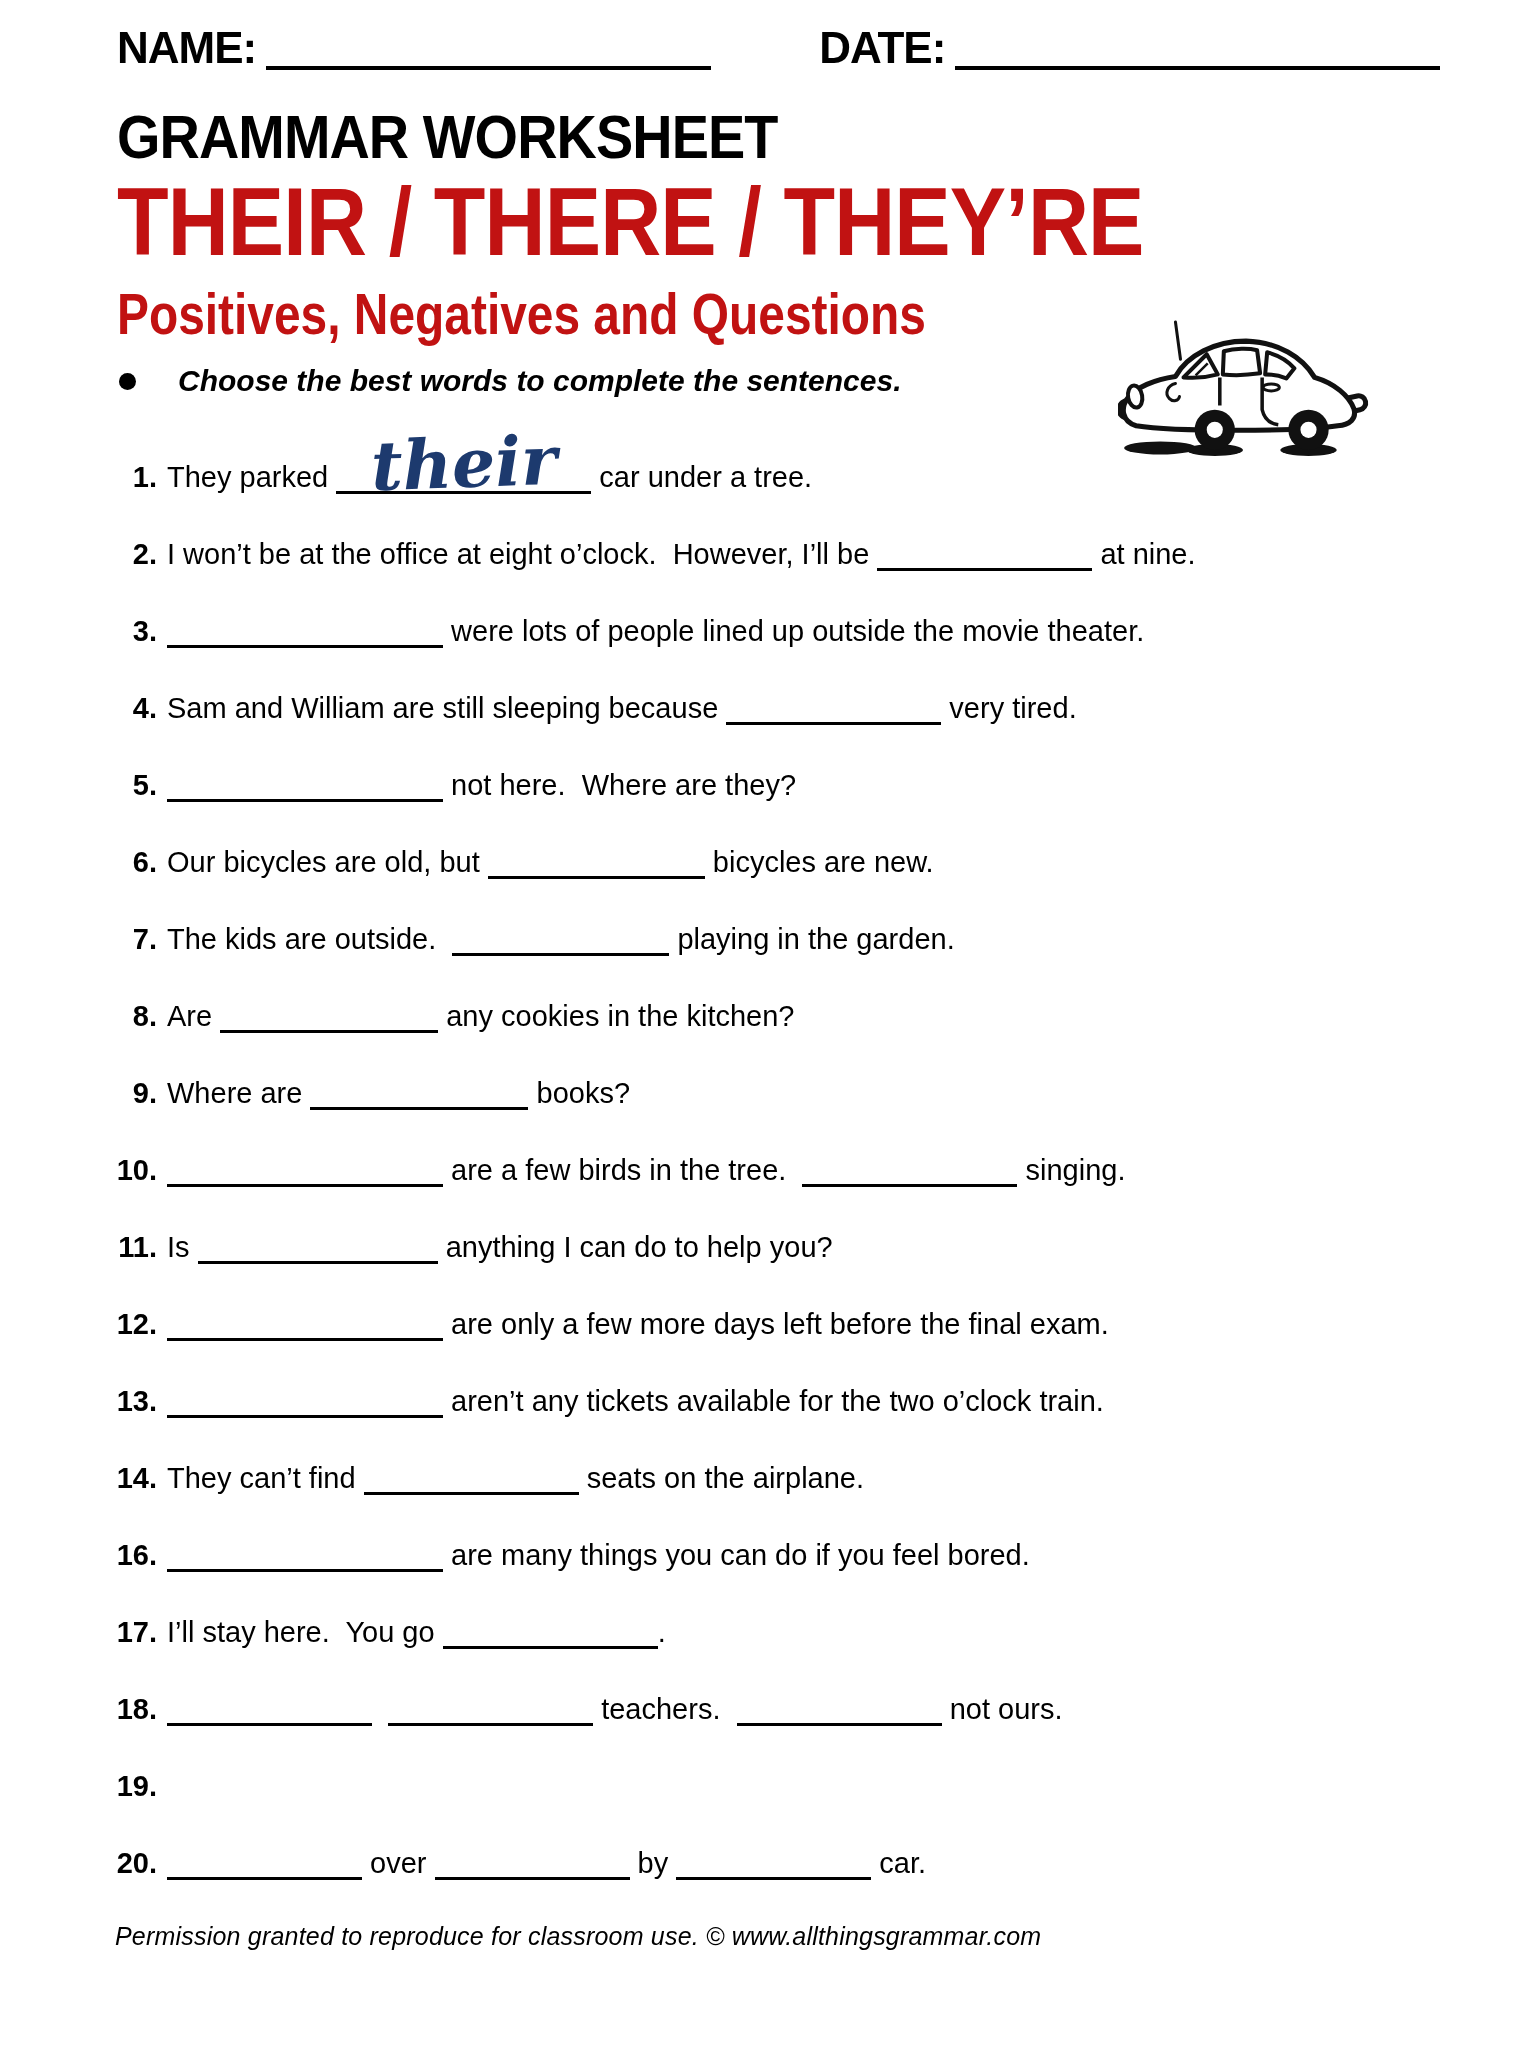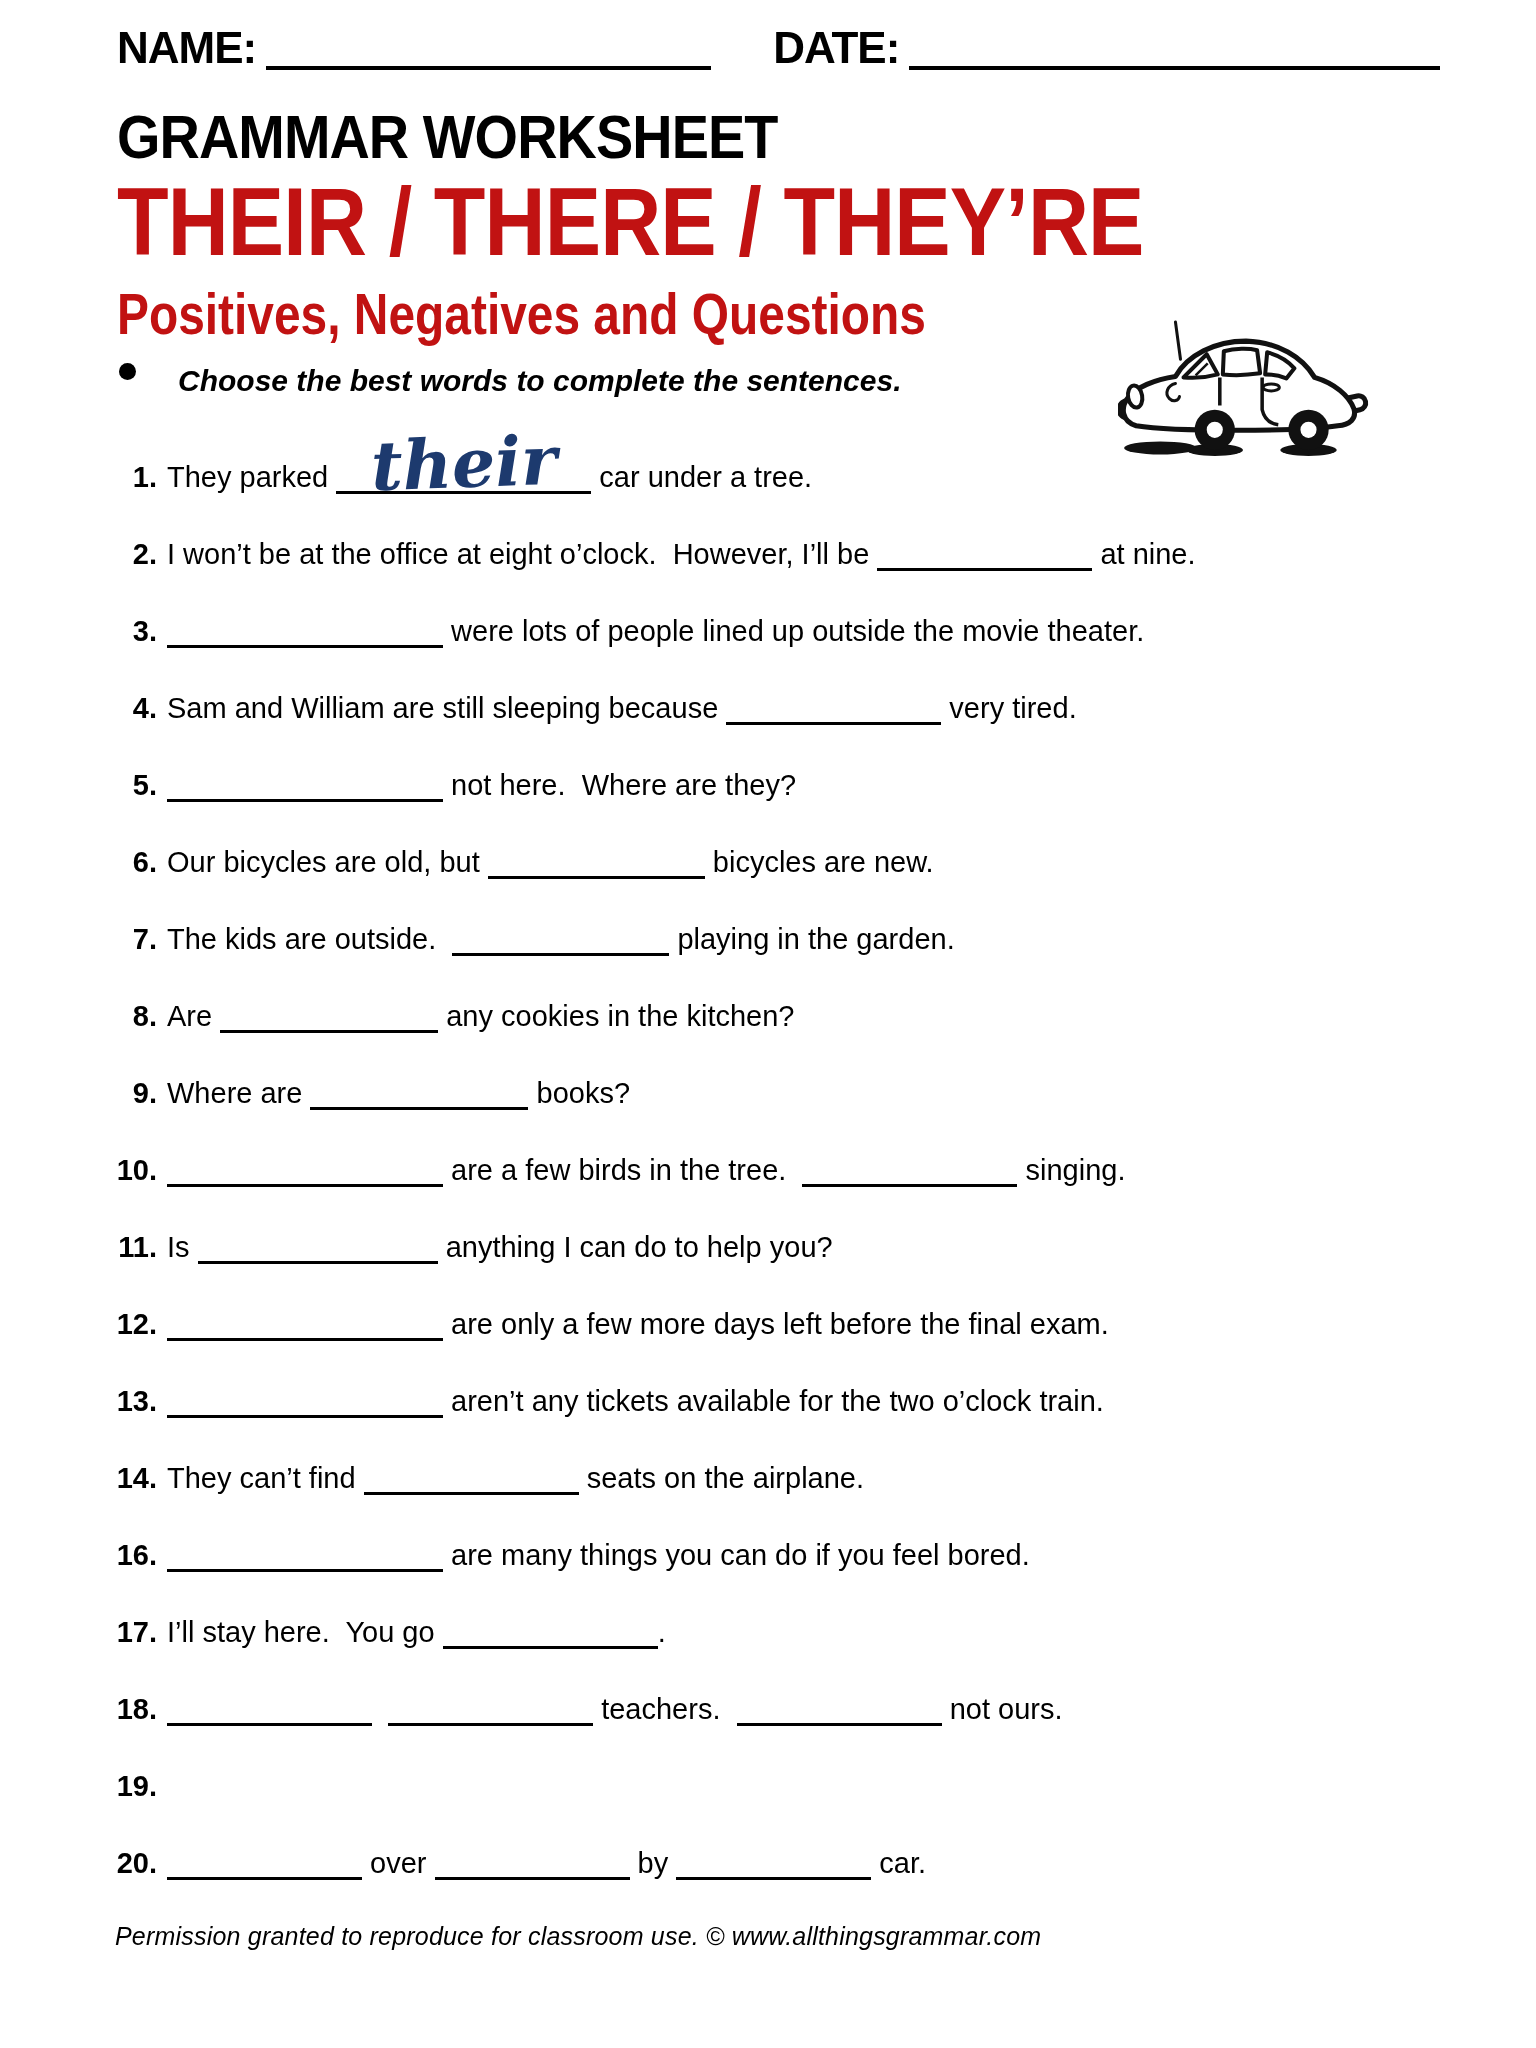--- a/index.html
+++ b/index.html
@@ -7,40 +7,40 @@
     position:relative; width:1536px; height:2048px; margin:0 auto;
     background:#ffffff; color:#000;
     font-family:"Liberation Sans", sans-serif;
     overflow:hidden;
   }
   
   .topline { display:flex; align-items:flex-end; padding:26px 96px 0 117px; }
   .top-label { font-size:44px; font-weight:bold; line-height:1; letter-spacing:-1px; white-space:nowrap;text-align:center; }
   .fill-line { border-bottom:4px solid #000; height:10px; flex:none; }
   .name-line { width:445px; margin-left:10px; }
-  .date-label { margin-left:62px; }
+  .date-label { margin-left:108px; }
   .date-line { flex:1; margin-left:10px; }
 
   
   .kicker {
     margin:36px 0 0 117px; font-size:62px; font-weight:bold; line-height:1;
     letter-spacing:-1px; white-space:nowrap;
     transform:scaleX(0.90); transform-origin:left center;
   }
   .main-title {
     margin:6px 0 0 117px; font-size:96px; font-weight:bold; line-height:1;
     letter-spacing:-1px; white-space:nowrap; color:var(--red,#c11212);
     transform:scaleX(0.88); transform-origin:left center;
   }
   .subtitle {
     margin:16px 0 0 117px; font-size:57px; font-weight:bold; line-height:1;
     white-space:nowrap; color:var(--red,#c11212);
     transform:scaleX(0.84); transform-origin:left center;
   }
-  .instruction-row { display:flex; align-items:flex-start; margin:20px 0 0 119px; }
+  .instruction-row { display:flex; align-items:center; margin:20px 0 0 119px; }
   .bullet { width:17px; height:17px; border-radius:50%; background:#000; margin-right:42px; flex:none; }
   .instruction { font-size:30px; font-weight:bold; font-style:italic; line-height:1.2; }
 
   
   .car { position:absolute; left:1118px; top:316px; width:252px; height:148px; }
 
   
   .questions { margin-top:40px; }
   .q-row { display:flex; align-items:center; height:77px; padding-left:115px; }
   .q-num { width:42px; text-align:right; font-weight:bold; font-size:29px; flex:none; }

